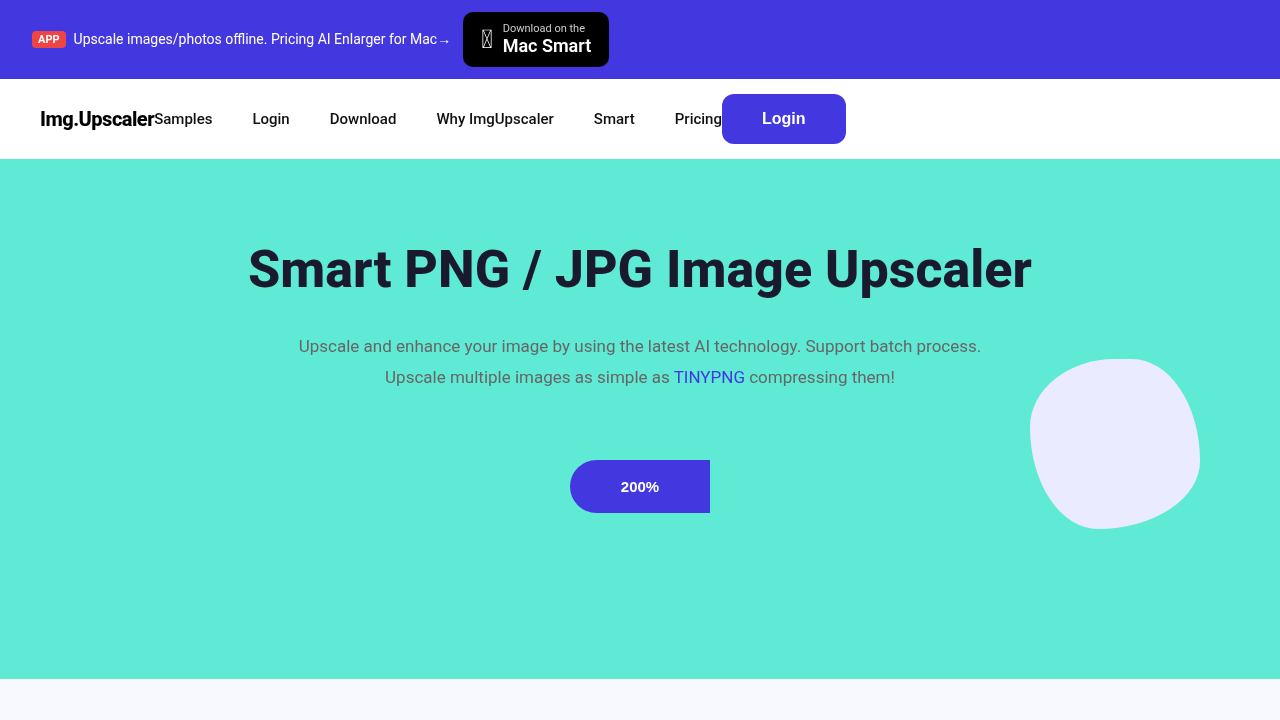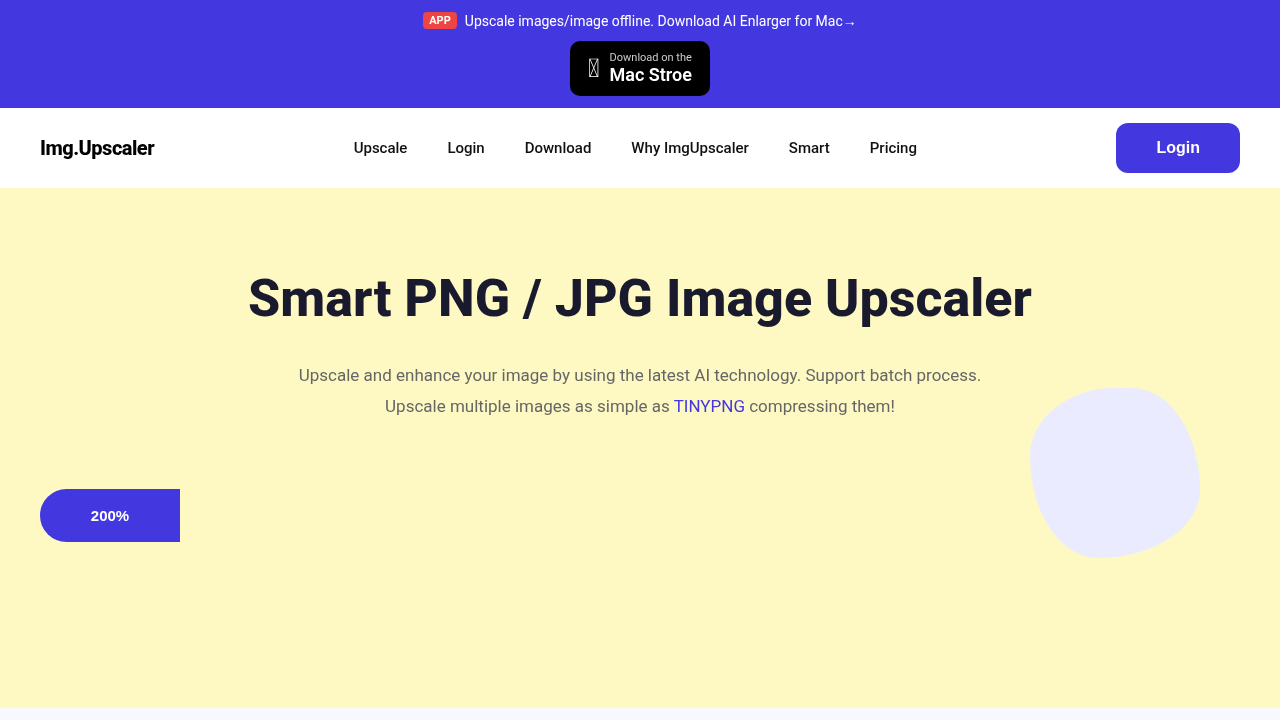--- a/index.html
+++ b/index.html
@@ -14,23 +14,23 @@
       width: 1280px;
       min-height: 720px;
       overflow-x: hidden;
     }
 
     
     .banner {
       background: #4338e0;
       color: white;
       text-align: center;
-      padding: 12px 24px;
-      display: flex;
-      flex-direction: column;
+      padding: 12px 32px;
+      display: flex;
+      flex-direction: row;
       align-items: center;
       gap: 12px;
     }
 
     .banner-text {
       display: flex;
       align-items: center;
       gap: 8px;
       font-size: 14px;
       color: white;
@@ -80,21 +80,20 @@
       line-height: 1.2;
     }
 
     
     .navbar {
       background: white;
       padding: 4px 40px;
       height: 80px;
       display: flex;
       align-items: center;
-      justify-content: space-between;
       box-shadow: 0 1px 3px rgba(0,0,0,0.05);
     }
 
     .logo {
       font-size: 20px;
       font-weight: 800;
       color: #000;
       letter-spacing: -0.5px;
     }
 
@@ -118,21 +117,21 @@
       border: none;
       border-radius: 12px;
       padding: 16px 40px;
       font-size: 16px;
       font-weight: 600;
       cursor: pointer;
     }
 
     
     .hero {
-      background: #fef9c3;
+      background: #5eead4;
       padding: 80px 40px 60px;
       text-align: center;
       position: relative;
       min-height: 520px;
     }
 
     .hero h1 {
       font-size: 52px;
       font-weight: 800;
       color: #1a1a2e;
@@ -161,20 +160,21 @@
       top: 200px;
       width: 170px;
       height: 170px;
       background: #ebebff;
       border-radius: 50% 40% 60% 40% / 40% 60% 40% 60%;
     }
 
     
     .toggle-container {
       display: flex;
+      justify-content: center;
       align-items: center;
       gap: 7px;
       margin-top: 60px;
     }
 
     .toggle-btn-left {
       background: #4338e0;
       color: white;
       border: none;
       border-radius: 50px 0 0 50px;
@@ -198,36 +198,36 @@
       border: 1px solid #e0e0e0;
       border-left: none;
     }
   </style>
 </head>
 <body>
 
 <div class="banner">
   <div class="banner-text">
     <span class="app-badge">APP</span>
-    <span>Upscale images/image offline. Download AI Enlarger for Mac→</span>
+    <span>Upscale images/photos offline. Pricing AI Enlarger for Mac→</span>
   </div>
   <div class="mac-store-btn">
     <span class="apple-icon"></span>
     <div class="mac-store-text">
       <span class="download-on">Download on the</span>
-      <span class="mac-stroe">Mac Stroe</span>
+      <span class="mac-stroe">Mac Smart</span>
     </div>
   </div>
 </div>
 
 <nav class="navbar">
   <div class="logo">Img.Upscaler</div>
   <ul class="nav-links">
     <li>
-      <a href="#">Upscale</a>
+      <a href="#">Samples</a>
     </li>
     <li>
       <a href="#">Login</a>
     </li>
     <li>
       <a href="#">Download</a>
     </li>
     <li>
       <a href="#">Why ImgUpscaler</a>
     </li>

